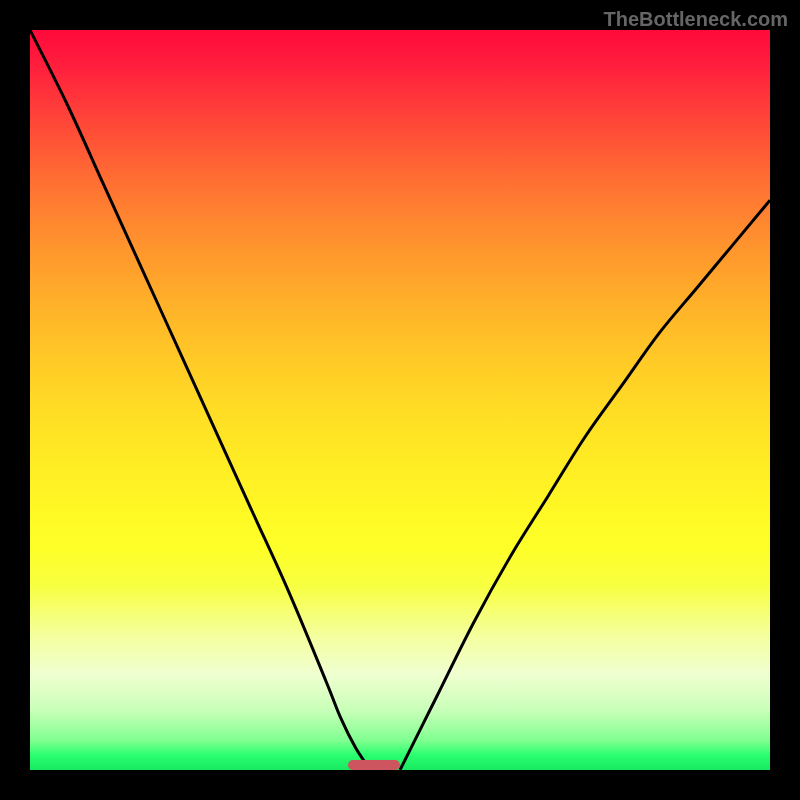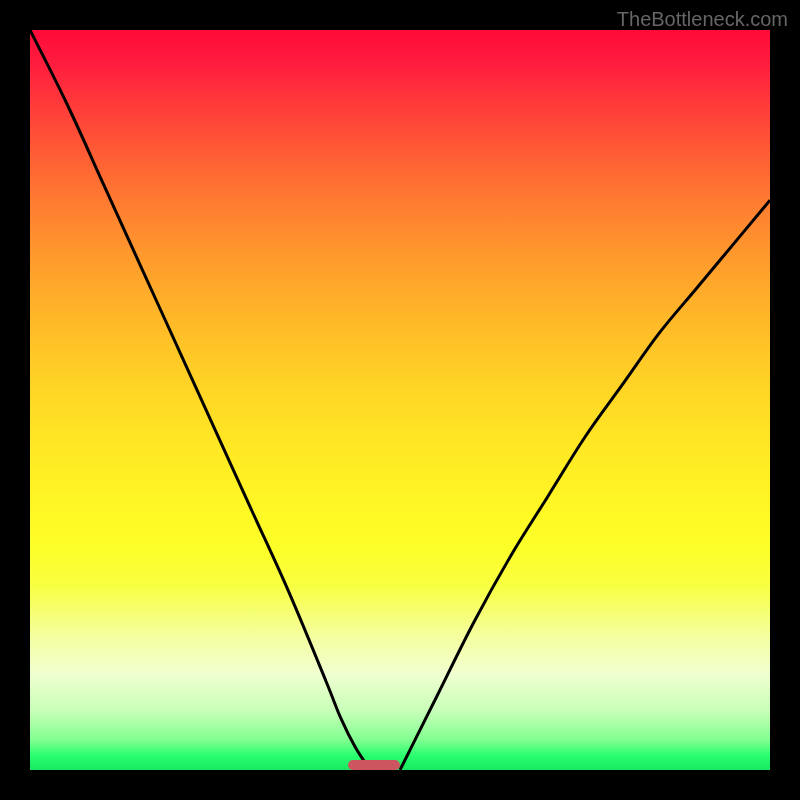--- a/index.html
+++ b/index.html
@@ -15,20 +15,21 @@
       overflow: hidden;
     }
     .watermark {
       position: absolute;
       top: 8px;
       right: 12px;
       font-family: Arial, sans-serif;
       font-size: 20px;
       color: #666;
       z-index: 10;
+      font-weight: bold;
     }
     .plot-area {
       position: absolute;
       left: 30px;
       top: 30px;
       width: 740px;
       height: 740px;
       background: linear-gradient(to bottom,
         #ff0a3a 0%,
         #ff1f3d 5%,

